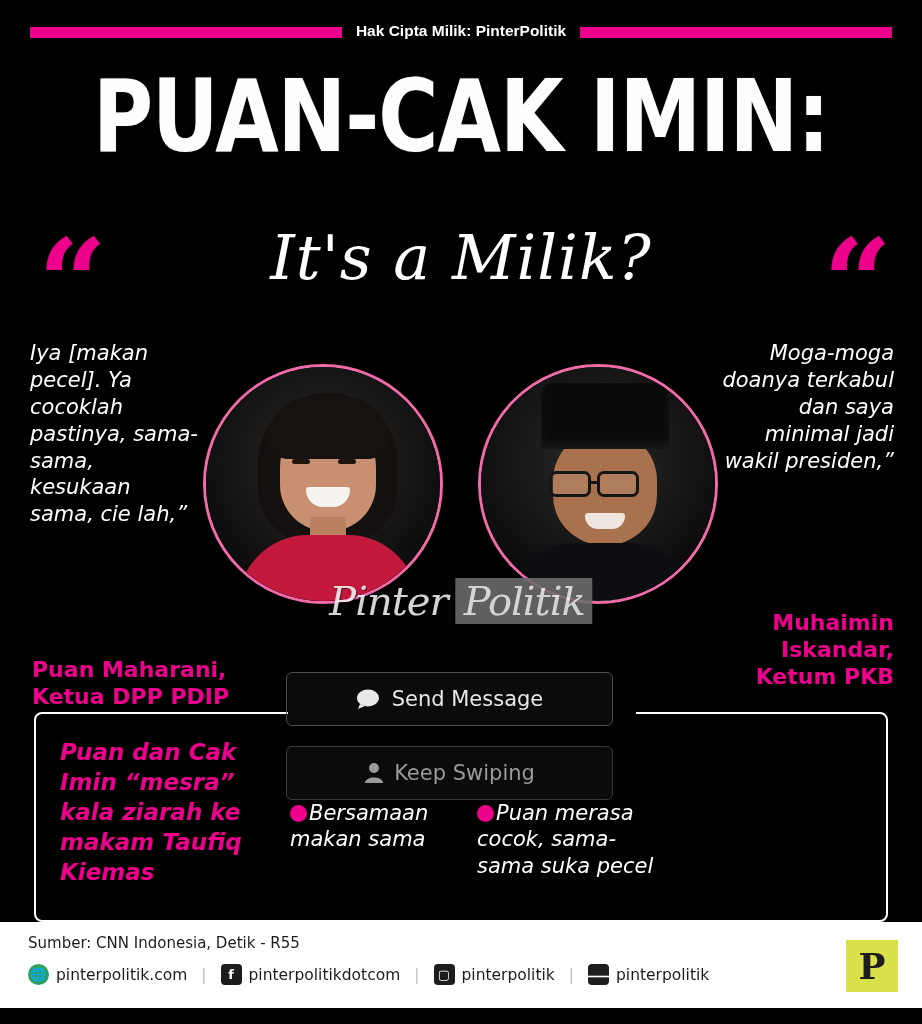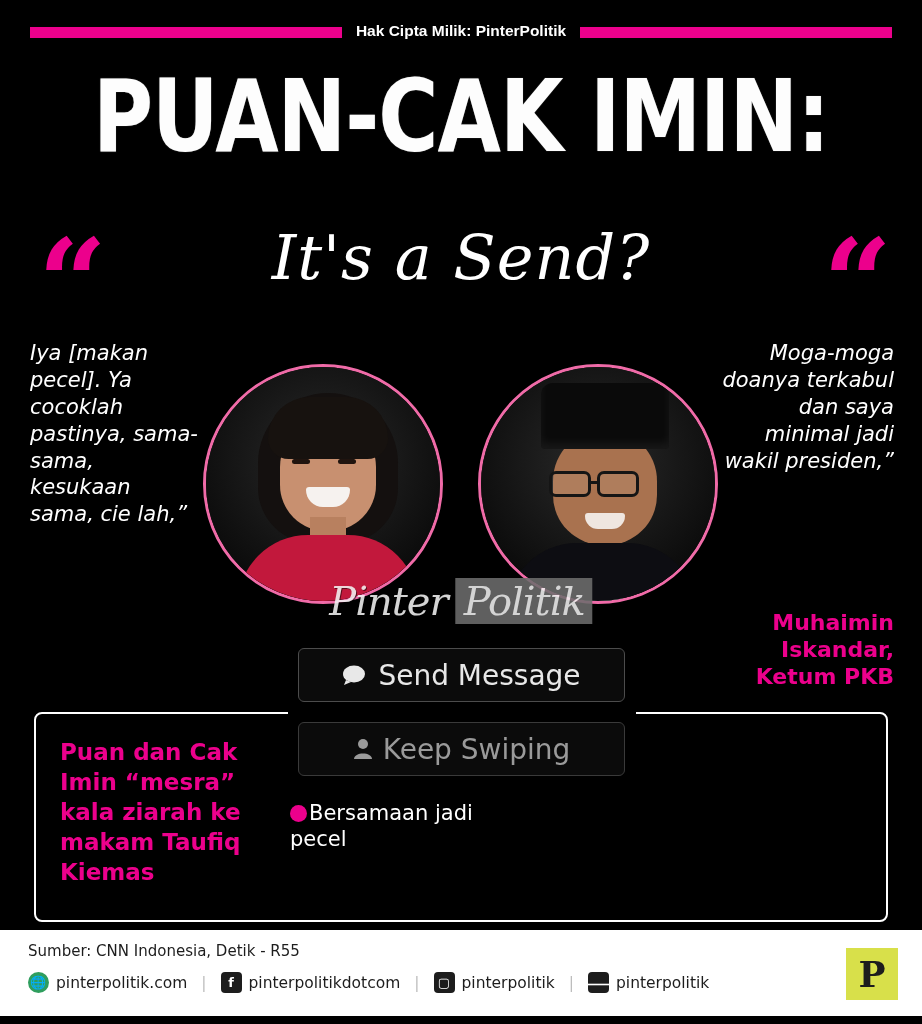--- a/index.html
+++ b/index.html
@@ -185,33 +185,34 @@
     font-style: italic;
     font-family: "DejaVu Serif", serif;
     padding: 0 8px;
     margin-left: 8px;
     letter-spacing: -1px;
   }
 
   
   .tbtn {
     position: absolute;
-    left: 298px;
+    left: 286px;
     width: 327px;
     height: 54px;
     border: 1px solid #4c4c4c;
     border-radius: 6px;
     background: rgba(255,255,255,.045);
     display: flex;
     align-items: center;
     justify-content: center;
     gap: 10px;
     color: #e8e8e8;
-    font-size: 28px;
-    font-family: "DejaVu Sans", sans-serif;
+    font-size: 21px;
+    font-family: "DejaVu Sans", sans-serif;
+    margin-top: 24px;
   }
   .tbtn.send { top: 648px; }
   .tbtn.keep { top: 722px; color: #9a9a9a; border-color: #3a3a3a; }
   .tbtn svg { display: block; }
 
   
   .bulletbox {
     position: absolute;
     left: 34px;
     top: 712px;
@@ -227,38 +228,39 @@
     top: 700px;
     width: 348px;
     height: 82px;
     background: #000;
   }
   .bullet {
     position: absolute;
     font-size: 21px;
     line-height: 1.26;
     font-family: "DejaVu Sans", sans-serif;
+    font-style: italic;
   }
   .dot {
     display: inline-block;
     width: 17px; height: 17px;
     background: #ec008c;
     border-radius: 50%;
     vertical-align: -2px;
     margin-right: 2px;
   }
   .bullet.b1 { left: 60px;  top: 738px; width: 232px; color: #ec008c; font-weight: bold; font-size: 23px; line-height: 1.3; }
   .bullet.b2 { left: 290px; top: 800px; width: 185px; color: #ffffff; }
   .bullet.b3 { left: 477px; top: 800px; width: 190px; color: #ffffff; }
   .bullet.b4 { left: 684px; top: 730px; width: 190px; color: #ffffff; }
 
   
   .footer {
     position: absolute;
-    left: 0; right: 0; bottom: 8px;
+    left: 0; right: 0; bottom: 16px;
     height: 86px;
     background: #ffffff;
   }
   .footer .source {
     position: absolute;
     left: 28px; top: 12px;
     color: #1d1d1d;
     font-size: 15px;
     font-family: "DejaVu Sans", sans-serif;
   }
@@ -304,21 +306,21 @@
     <div class="copyright">
       <div>Hak Cipta Milik: PinterPolitik</div>
     </div>
     <div class="rule right"></div>
   </div>
 
   <div class="headline">PUAN-CAK IMIN:</div>
 
   <div class="script-row">
     <div class="quote-mark left">“</div>
-    <div class="script">It's a Send?</div>
+    <div class="script">It's a Milik?</div>
     <div class="quote-mark right">“</div>
   </div>
 
   <div class="portraits">
     <div class="portrait left puan">
       <div class="p-bg"></div>
       <div class="hair"></div>
       <div class="skin"></div>
       <div class="hairfront"></div>
       <div class="eye l"></div>
@@ -334,20 +336,21 @@
       <div class="glass l"></div>
       <div class="glass r"></div>
       <div class="bridge"></div>
       <div class="mouth"></div>
       <div class="shirt"></div>
       <div class="suit"></div>
     </div>
   </div>
 
   <div class="side-quote left">Iya [makan pecel]. Ya cocoklah pastinya, sama-sama, kesukaan sama, cie lah,”</div>
+  <div class="attrib left">Puan Maharani, Ketua DPP PDIP</div>
 
   <div class="side-quote right">Moga-moga doanya terkabul dan saya minimal jadi wakil presiden,”</div>
   <div class="attrib right">Muhaimin Iskandar, Ketum PKB</div>
 
   <div class="watermark">
     <div class="w1">Pinter</div>
     <div class="w2">Politik</div>
   </div>
 
   <div class="bulletbox"></div>
@@ -366,21 +369,24 @@
       <circle cx="10" cy="6" r="5" fill="#9a9a9a"></circle>
       <path d="M1 21 C1 13.5 19 13.5 19 21 Z" fill="#9a9a9a"></path>
     </svg>
     <span>Keep Swiping</span>
   </div>
 
   <div class="bullet b1">
     <span>Puan dan Cak Imin “mesra” kala ziarah ke makam Taufiq Kiemas</span>
   </div>
   <div class="bullet b2">
-    <span class="dot"></span><span>Bersamaan jadi pecel</span>
+    <span class="dot"></span><span>Bersamaan makan sama</span>
+  </div>
+  <div class="bullet b3">
+    <span class="dot"></span><span>Puan merasa cocok, sama-sama suka pecel</span>
   </div>
 
   <div class="footer">
     <div class="source">Sumber: CNN Indonesia, Detik - R55</div>
     <div class="socials">
       <div class="item">
         <span class="sico web">🌐</span>
         <span>pinterpolitik.com</span>
       </div>
       <span class="sep">|</span>

